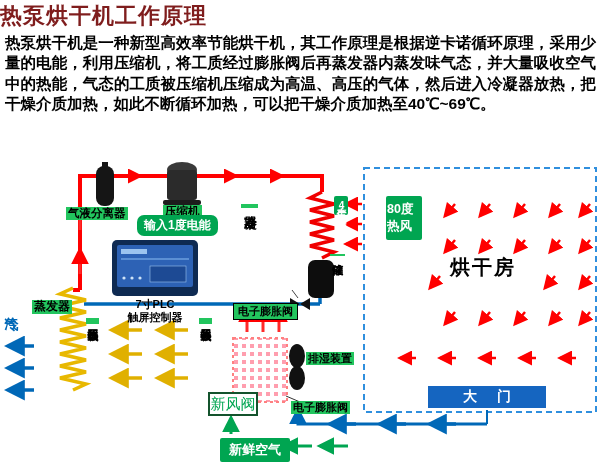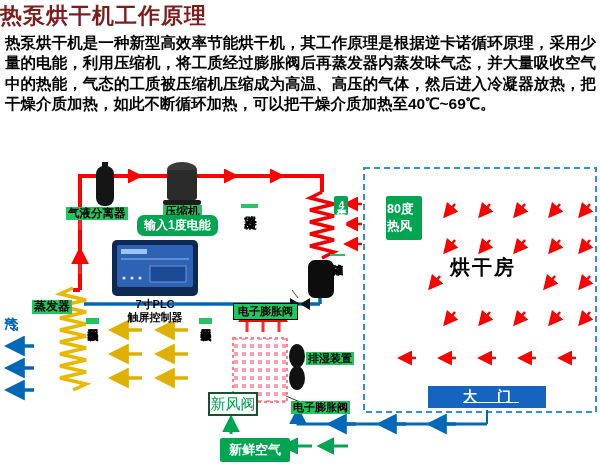--- a/index.html
+++ b/index.html
@@ -34,21 +34,21 @@
   #lbl-coldair { left:4px; top:148px; font-size:14px; color:#0068b7; background:transparent; }
   #lbl-rec3 { left:86px; top:160px; font-size:11px; padding:3px 1px; line-height:1; }
   #lbl-rec2 { left:199px; top:160px; font-size:11px; padding:3px 1px; line-height:1; }
   #box-freshvalve { left:208px; top:234px; width:46px; height:20px; border:2px solid #14532d;
                     background:#fff; color:#00a551; font-weight:normal; font-size:15px;
                     text-align:center; line-height:20px; position:absolute; }
   #lbl-dehumid { left:306px; top:194px; font-size:11px; padding:0 2px; }
   #lbl-rec1 { left:291px; top:243px; font-size:11px; padding:0 2px; }
   #door { left:428px; top:228px; width:118px; height:22px; background:#1565c0; color:#fff;
           font-weight:bold; font-size:14px; position:absolute; display:flex;
-          align-items:center; justify-content:center; letter-spacing:8px; text-indent:8px;text-decoration:underline; }
+          align-items:center; justify-content:center; letter-spacing:8px; text-indent:8px; }
   #badge-fresh { left:220px; top:280px; font-size:13px; padding:3px 9px; border-radius:2px; }
 </style>
 </head>
 <body>
 
 <div class="page">
 
   <div class="title">热泵烘干机工作原理</div>
   <div class="intro">热泵烘干机是一种新型高效率节能烘干机，其工作原理是根据逆卡诺循环原理，采用少量的电能，利用压缩机，将工质经过膨胀阀后再蒸发器内蒸发味气态，并大量吸收空气中的热能，气态的工质被压缩机压缩成为高温、高压的气体，然后进入冷凝器放热，把干燥介质加热，如此不断循环加热，可以把干燥介质加热至40℃~69℃。</div>
 

